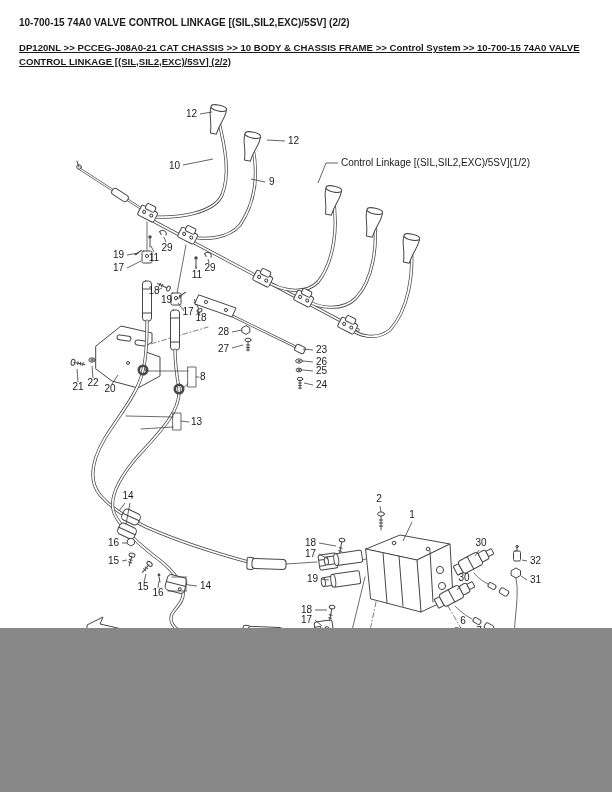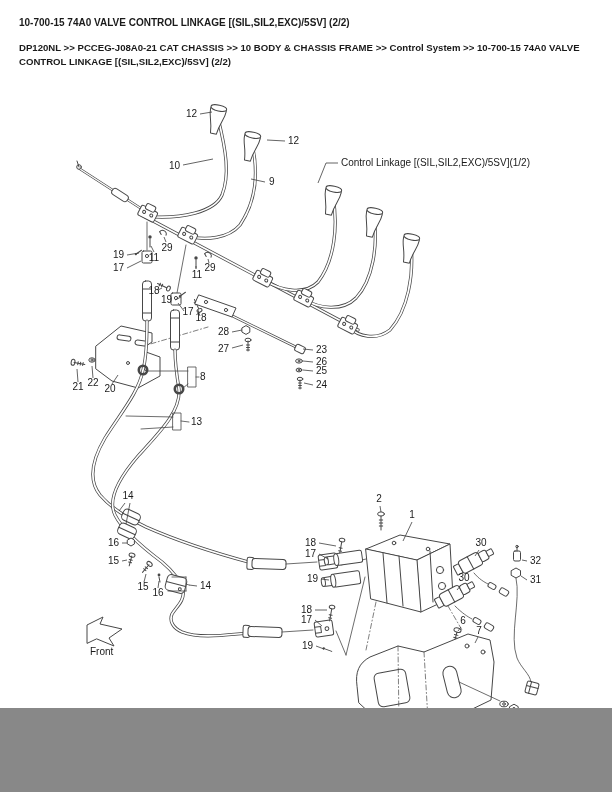--- a/index.html
+++ b/index.html
@@ -1,28 +1,28 @@
 <!DOCTYPE html>
 <html style="--ink: #1a1a1a; --line: #474747; --paper: #ffffff;"><head>
 <meta charset="utf-8">
 <style>
   :root{ --paper:#ffffff; --ink:#1a1a1a; --line:#474747; }
   html,body{margin:0;padding:0;background:#888;}
   .page{
-    position:relative; width:612px; height:708px; margin:0 auto;
+    position:relative; width:612px; height:628px; margin:0 auto;
     background:var(--paper); overflow:hidden;
     font-family:"Liberation Sans", sans-serif; color:var(--ink);
   }
   .doc-title{
     position:absolute; top:17px; left:19px; width:575px;
     font-size:10px; font-weight:bold; letter-spacing:0; margin:0;
   }
   .breadcrumb{
     position:absolute; top:41px; left:19px; width:578px;
-    font-size:9.6px; font-weight:bold; line-height:13.5px; margin:0;
+    font-size:9.6px; font-weight:bold; line-height:13.5px; margin:0;text-decoration:underline;
   }
   svg.diagram{ position:absolute; left:0; top:0; }
   svg.diagram *{ vector-effect:none; }
   .art{ stroke:var(--line); stroke-width:1; fill:none; stroke-linecap:round; stroke-linejoin:round; }
   .part{ fill:#ffffff; }
   .dark{ fill:var(--line); stroke:none; }
   .tube-o{ stroke-width:3.2; }
   .tube-i{ stroke:#ffffff; stroke-width:1.7; }
   .rod-o{ stroke-width:2.6; }
   .rod-i{ stroke:#ffffff; stroke-width:1.2; }

